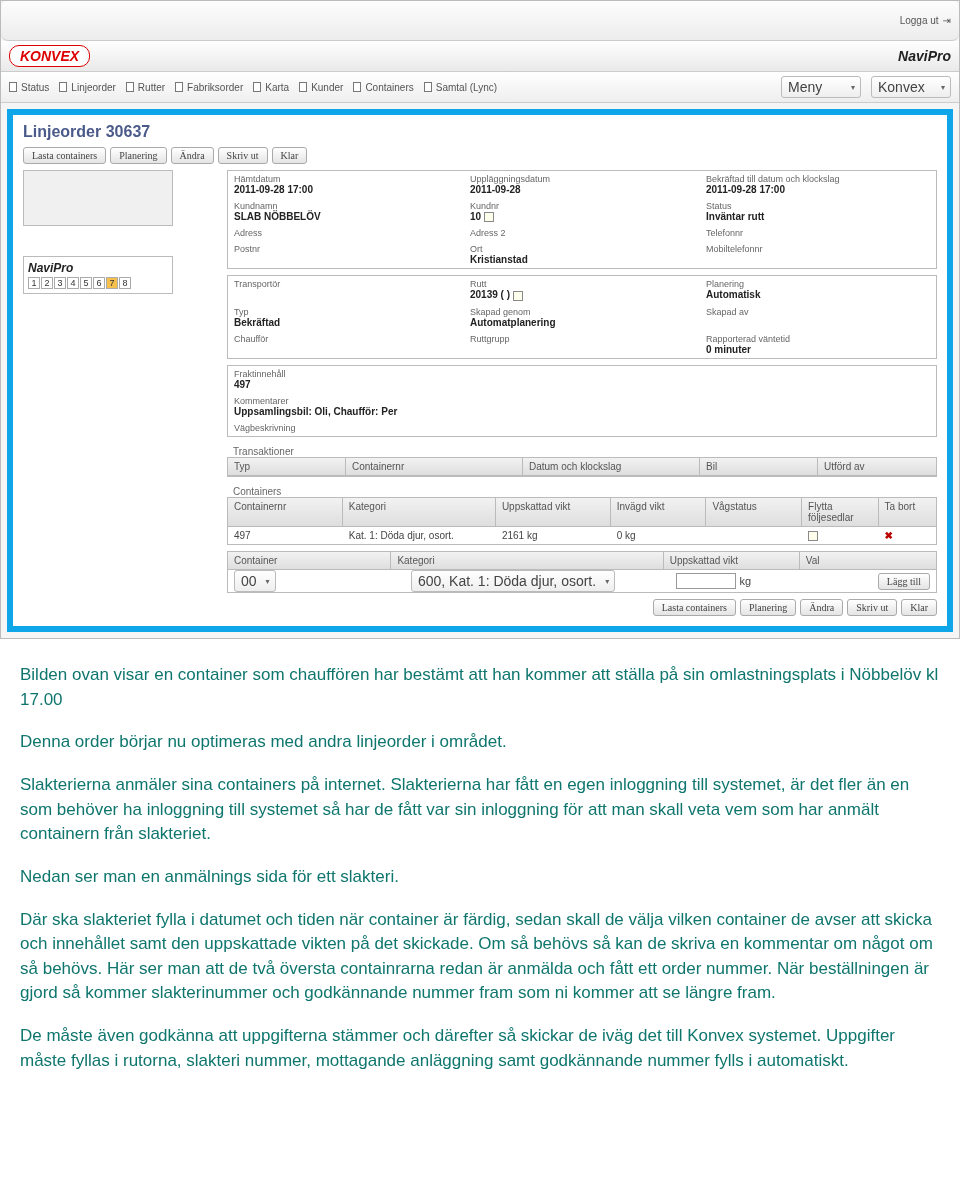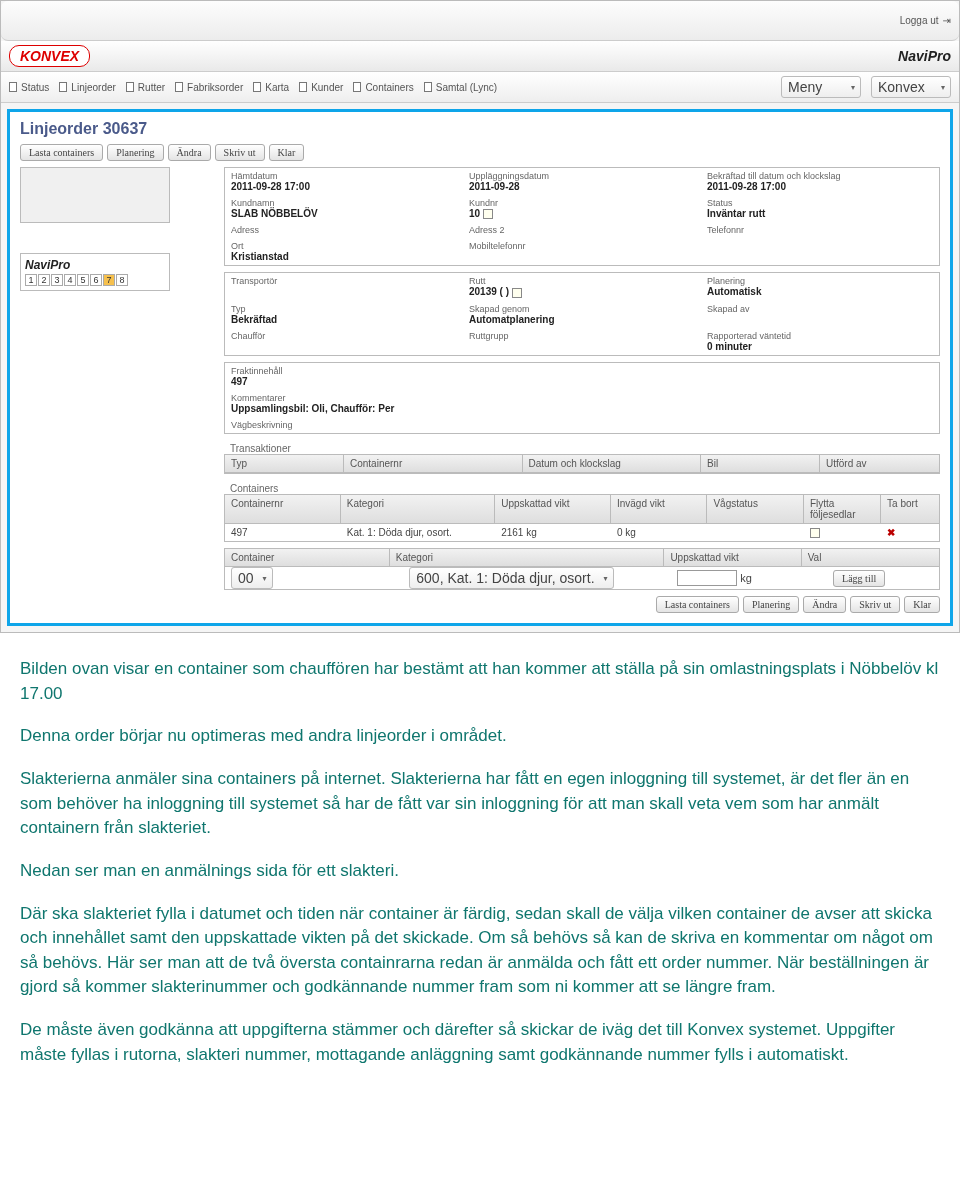--- a/index.html
+++ b/index.html
@@ -87,21 +87,21 @@
     position: absolute;
     right: 5px;
     top: 50%;
     transform: translateY(-50%);
     font-size: 8px;
     color: #666;
   }
   .page {
     padding: 8px 10px 10px 10px;
     background: #fff;
-    border: 3px solid #0ea5e9;
+    border: 6px solid #0ea5e9;
     margin: 6px;
   }
   .page-title {
     font-weight: bold;
     font-size: 16px;
     color: #4a5a8a;
     margin-bottom: 6px;
   }
   .btnrow { display: flex; gap: 4px; margin-bottom: 6px; }
   .btn {
@@ -340,20 +340,23 @@
                 <div class="lbl">Adress</div>
               </div>
             <div class="cell">
                 <div class="lbl">Adress 2</div>
               </div>
             <div class="cell">
                 <div class="lbl">Telefonnr</div>
               </div>
 
             <div class="cell">
+                <div class="lbl">Postnr</div>
+              </div>
+            <div class="cell">
                 <div class="lbl">Ort</div>
                 <div class="val">Kristianstad</div>
               </div>
             <div class="cell">
                 <div class="lbl">Mobiltelefonnr</div>
               </div>
           </div>
         </div>
 
         <div class="panel">
@@ -450,21 +453,21 @@
           <div class="tbl-header addc-header">
             <div class="th">Container</div>
             <div class="th">Kategori</div>
             <div class="th">Uppskattad vikt</div>
             <div class="th" style="border-right:none">Val</div>
           </div>
           <div class="addc-row">
             <div class="td"><span class="dropdown" style="min-width:60px">00</span></div>
             <div class="td"><span class="dropdown" style="min-width:180px">600, Kat. 1: Döda djur, osort.</span></div>
             <div class="td"><input class="miniinput" style="width: 60px;"> <span>kg</span></div>
-            <div class="td" style="padding-right:6px"><span class="btn">Lägg till</span></div>
+            <div class="td" style="text-align:right; padding-right:6px"><span class="btn">Lägg till</span></div>
           </div>
         </div>
 
         <div class="footer-btns">
           <span class="btn">Lasta containers</span>
           <span class="btn">Planering</span>
           <span class="btn">Ändra</span>
           <span class="btn">Skriv ut</span>
           <span class="btn">Klar</span>
         </div>

